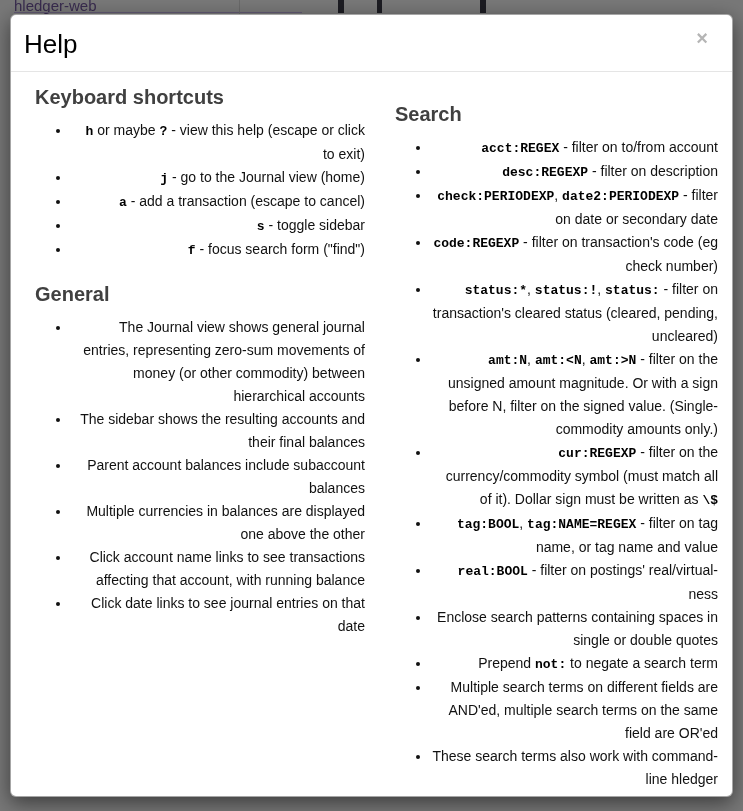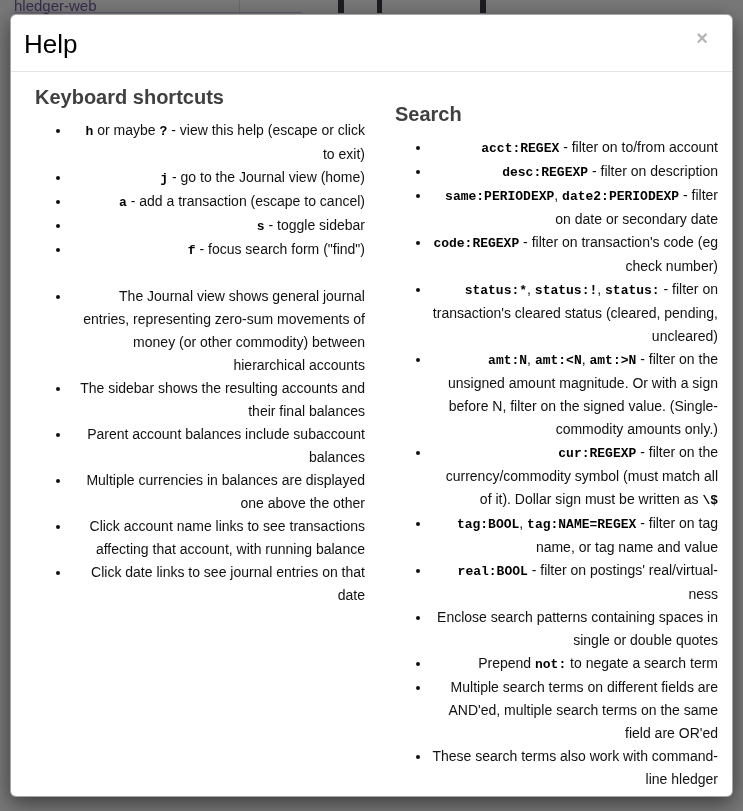--- a/index.html
+++ b/index.html
@@ -100,35 +100,36 @@
   <div class="modal-body">
     <div class="col-left">
       <h4 class="section-title">Keyboard shortcuts</h4>
       <ul class="help-list">
           <li><code>h</code> or maybe <code>?</code> - view this help (escape or click to exit)</li>
           <li><code>j</code> - go to the Journal view (home)</li>
           <li><code>a</code> - add a transaction (escape to cancel)</li>
           <li><code>s</code> - toggle sidebar</li>
           <li><code>f</code> - focus search form ("find")</li>
         </ul>
+      <h4 class="section-title">General</h4>
       <ul class="help-list">
           <li>The Journal view shows general journal entries, representing zero-sum movements of money (or other commodity) between hierarchical accounts</li>
           <li>The sidebar shows the resulting accounts and their final balances</li>
           <li>Parent account balances include subaccount balances</li>
           <li>Multiple currencies in balances are displayed one above the other</li>
           <li>Click account name links to see transactions affecting that account, with running balance</li>
           <li>Click date links to see journal entries on that date</li>
         </ul>
     </div>
     <div class="col-right">
       <h4 class="section-title">Search</h4>
       <ul class="help-list">
           <li><code>acct:REGEX</code> - filter on to/from account</li>
           <li><code>desc:REGEXP</code> - filter on description</li>
-          <li><code>same:PERIODEXP</code>, <code>date2:PERIODEXP</code> - filter on date or secondary date</li>
+          <li><code>check:PERIODEXP</code>, <code>date2:PERIODEXP</code> - filter on date or secondary date</li>
           <li><code>code:REGEXP</code> - filter on transaction's code (eg check number)</li>
           <li><code>status:*</code>, <code>status:!</code>, <code>status:</code> - filter on transaction's cleared status (cleared, pending, uncleared)</li>
           <li><code>amt:N</code>, <code>amt:&lt;N</code>, <code>amt:&gt;N</code> - filter on the unsigned amount magnitude. Or with a sign before N, filter on the signed value. (Single-commodity amounts only.)</li>
           <li><code>cur:REGEXP</code> - filter on the currency/commodity symbol (must match all of it). Dollar sign must be written as <code>\$</code></li>
           <li><code>tag:BOOL</code>, <code>tag:NAME=REGEX</code> - filter on tag name, or tag name and value</li>
           <li><code>real:BOOL</code> - filter on postings' real/virtual-ness</li>
           <li>Enclose search patterns containing spaces in single or double quotes</li>
           <li>Prepend <code>not:</code> to negate a search term</li>
           <li>Multiple search terms on different fields are AND'ed, multiple search terms on the same field are OR'ed</li>
           <li>These search terms also work with command-line hledger</li>

